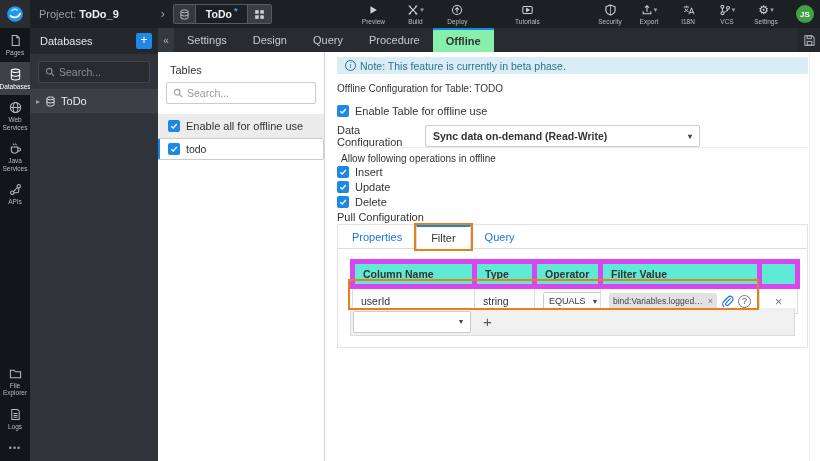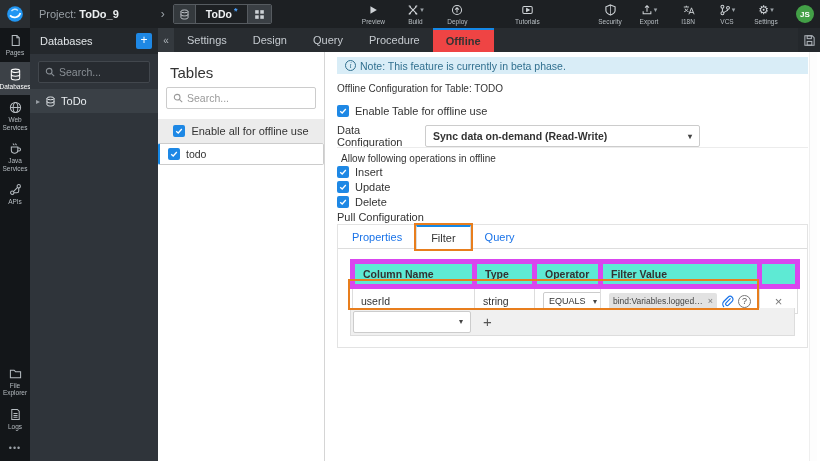--- a/index.html
+++ b/index.html
@@ -72,37 +72,37 @@
     display:flex; align-items:center; justify-content:center; gap:5px;
     color:#cfd3d7; font-size:11px; cursor:pointer; }
 
   
   .wstabs { position:absolute; left:158px; top:28px; width:662px; height:24px;
     background:#282c30; display:flex; align-items:stretch; }
   .ws-collapse { width:16px; display:flex; align-items:center; justify-content:center;
     background:#34393e; color:#aeb4ba; font-size:10px; cursor:pointer; }
   .ws-tab { padding:0 13px; display:flex; align-items:center; font-size:11px;
     color:#c5cacf; cursor:pointer; }
-  .ws-tab.active { background:#ef4444; color:#333; border-top:2px solid #1588e6;
+  .ws-tab.active { background:#86efac; color:#333; border-top:2px solid #1588e6;
     font-weight:bold; }
   .ws-save { margin-left:auto; width:22px; display:flex; align-items:center;
     justify-content:center; background:#24282c; color:#aeb4ba; cursor:pointer; }
 
   
   .tablespanel { position:absolute; left:158px; top:52px; width:167px; height:409px;
     background:#fff; border-right:1px solid #d5d5d5; }
-  .tp-title { font-size:15px; color:#333; padding:12px 0 6px 12px; }
+  .tp-title { font-size:11px; color:#333; padding:12px 0 6px 12px; }
   .tp-search { margin:0 8px 10px; height:22px; border:1px solid #ccc; border-radius:2px;
     display:flex; align-items:center; padding:0 6px; gap:4px; color:#999; }
   .tp-search input { flex:1; min-width:0; border:none; outline:none; font-size:10.5px;
     font-family:inherit; color:#555; }
   .tp-search input::placeholder { color:#999; }
   .tp-row { height:24px; display:flex; align-items:center; gap:6px; padding:0 10px;
     font-size:11px; color:#333; cursor:pointer; }
-  .tp-row.head { background:#ececec;justify-content:center; }
+  .tp-row.head { background:#ececec; }
   .tp-row.sel { border-left:2px solid #1588e6; padding-left:8px; }
 
   
   .cb { width:12px; height:12px; background:#1e88e5; border-radius:2px; flex:0 0 auto;
     display:inline-flex; align-items:center; justify-content:center; cursor:pointer; }
   .cb svg { width:8px; height:8px; }
 
   
   .main { position:absolute; left:325px; top:52px; width:495px; height:409px;
     background:#fff; }

